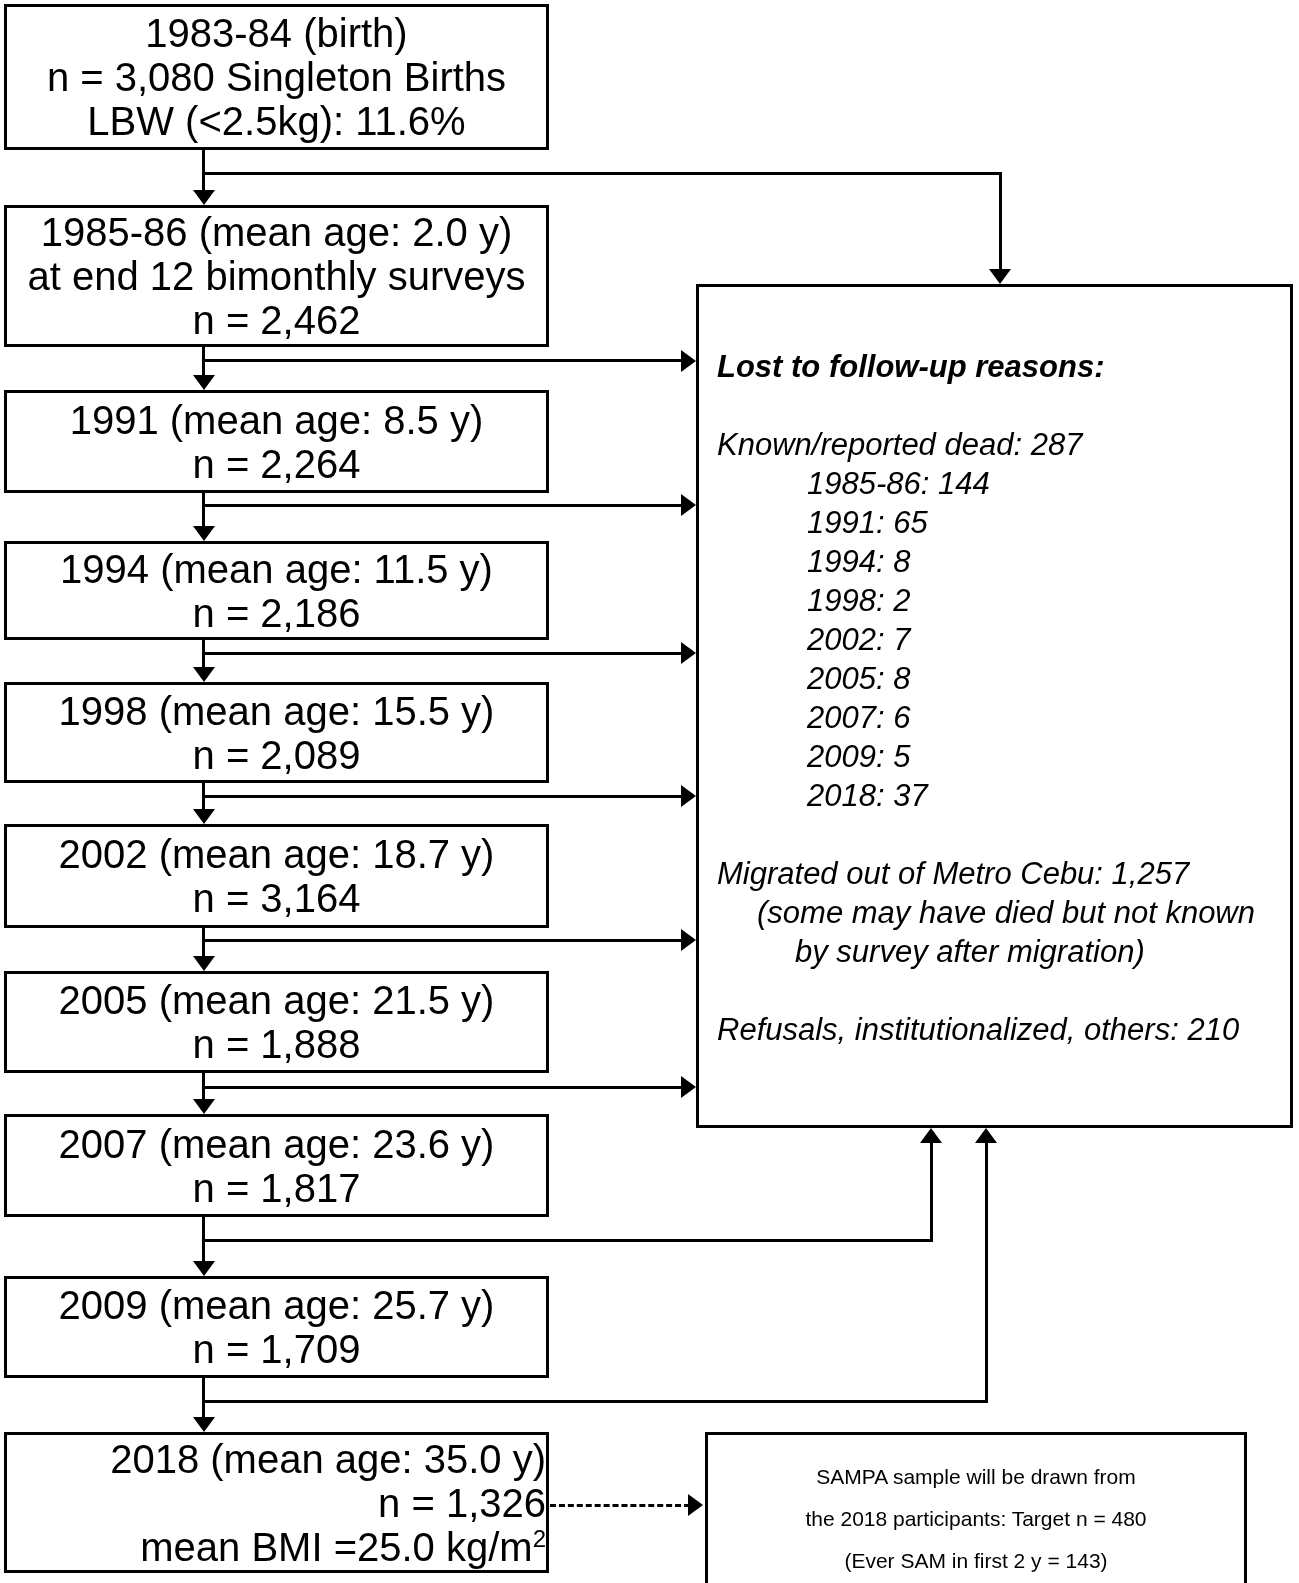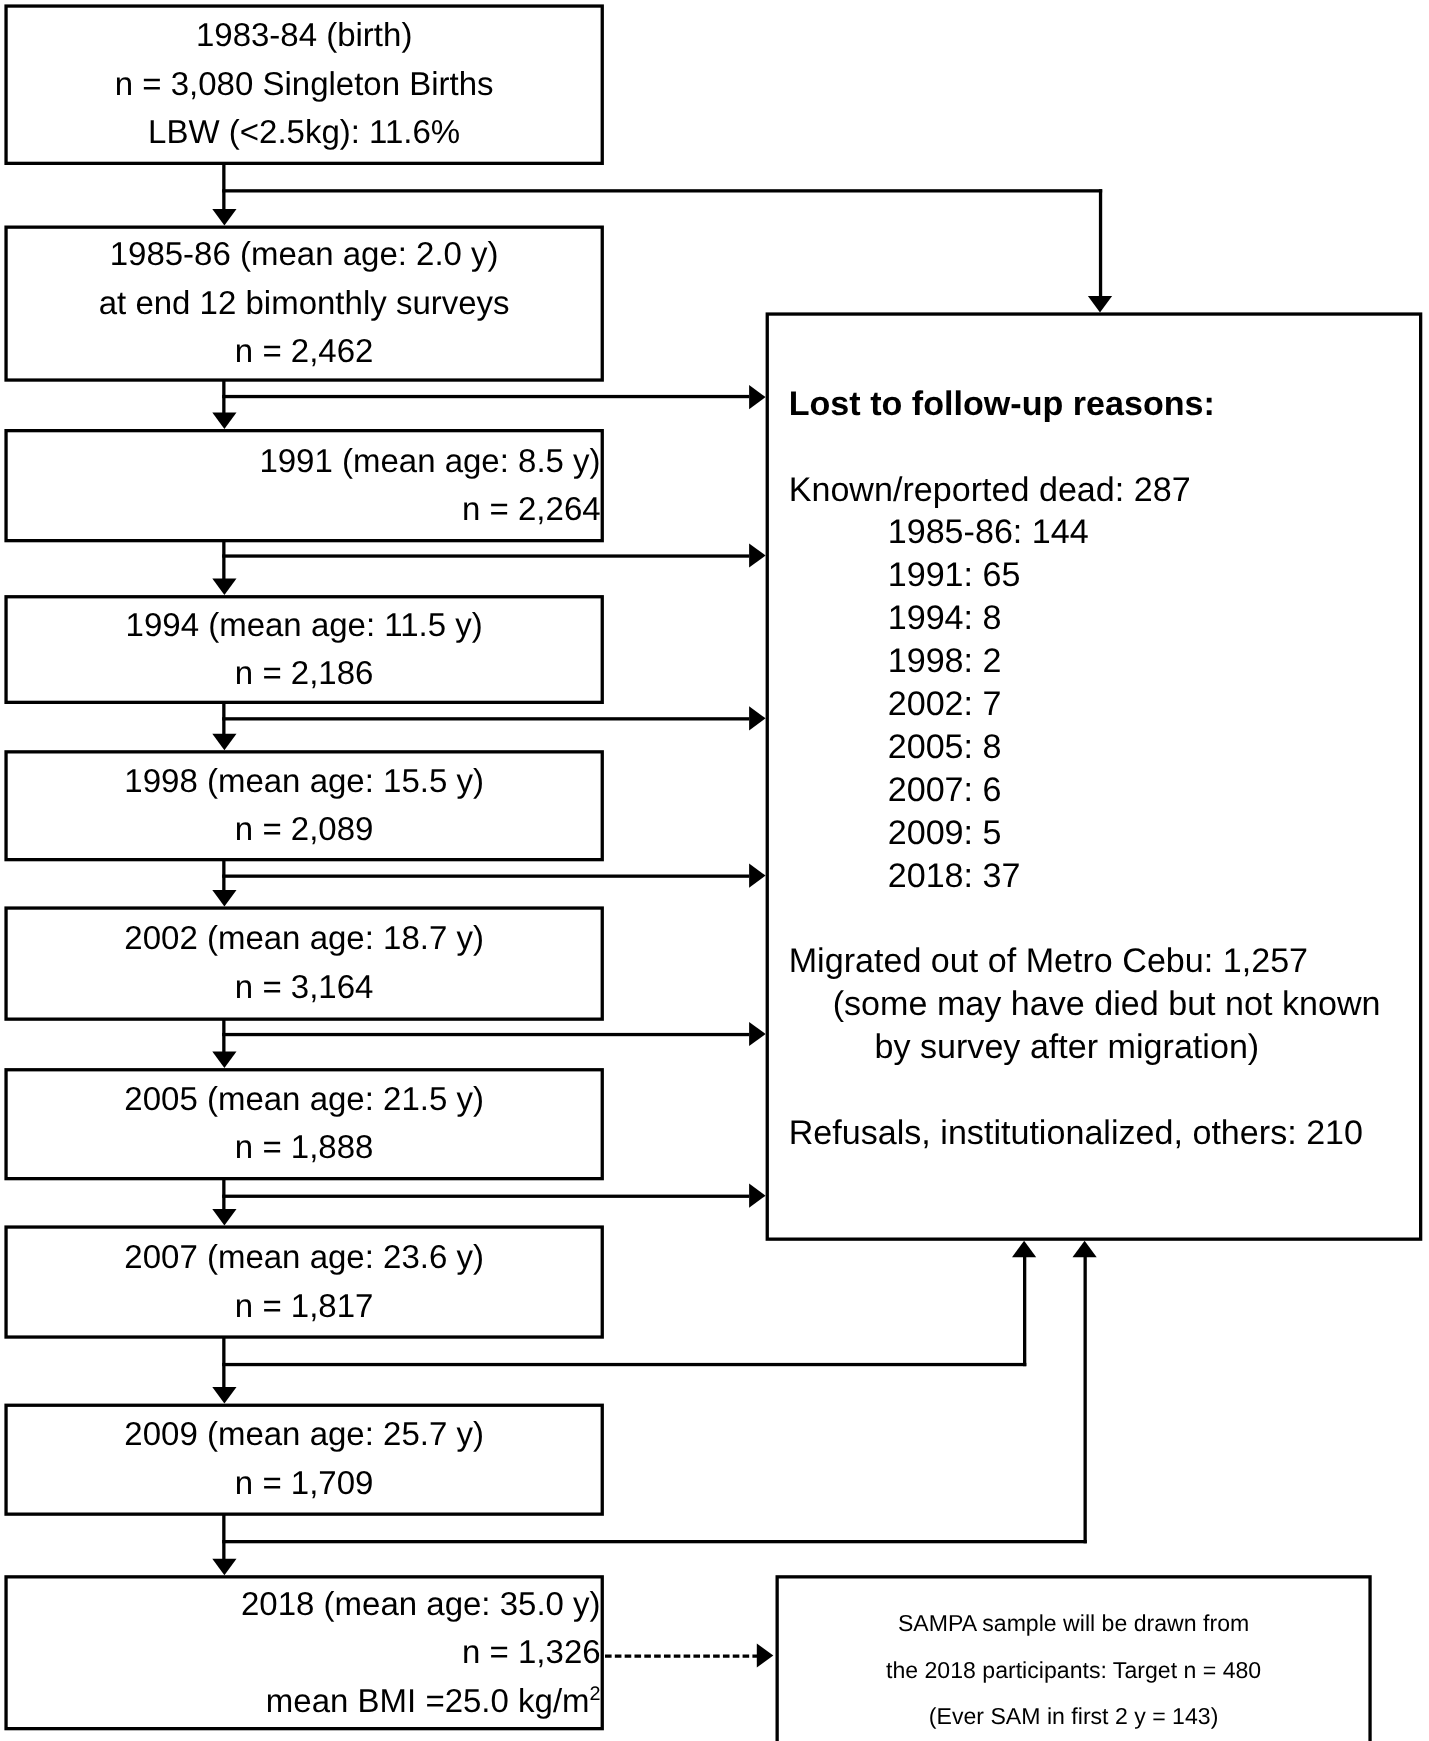--- a/index.html
+++ b/index.html
@@ -1,23 +1,23 @@
 <!DOCTYPE html>
 <html><head>
 <meta charset="utf-8">
 <style>
   html,body{margin:0;padding:0;background:#fff;}
   .canvas{position:relative;width:1299px;height:1583px;background:#ffffff;
           font-family:"Liberation Sans",sans-serif;color:#000;overflow:hidden;}
   .box{position:absolute;border:3px solid #000;background:#fff;box-sizing:border-box;}
   .stage{left:4px;width:545px;display:flex;flex-direction:column;justify-content:center;
-         text-align:center;font-size:30px;}
+         text-align:center;font-size:40px;}
   .stage .ln{line-height:44px;white-space:nowrap;}
   .lost{left:696px;top:284px;width:597px;height:844px;font-size:31px;padding:60px 10px 0 18px;}
-  .lost .ln{line-height:39px;white-space:nowrap;}
+  .lost .ln{line-height:39px;white-space:nowrap;font-style:italic;}
   .lost .sp{height:39px;}
   .lost .title{font-weight:bold;}
   .lost .yr{margin-left:90px;}
   .lost .note1{margin-left:40px;}
   .lost .note2{margin-left:78px;}
   .sampa{left:705px;top:1432px;width:542px;height:174px;display:flex;flex-direction:column;
          justify-content:center;text-align:center;font-size:21px;}
   .sampa .ln{line-height:42px;white-space:nowrap;}
   .hline{position:absolute;height:3px;background:#000;}
   .vline{position:absolute;width:3px;background:#000;}
@@ -40,21 +40,21 @@
     <div class="ln">n = 3,080 Singleton Births</div>
     <div class="ln">LBW (&lt;2.5kg): 11.6%</div>
   </div>
 
   <div class="box stage" style="top:205px;height:142px;">
     <div class="ln">1985-86 (mean age: 2.0 y)</div>
     <div class="ln">at end 12 bimonthly surveys</div>
     <div class="ln">n = 2,462</div>
   </div>
 
-  <div class="box stage" style="top:390px;height:103px;align-items:flex-end;">
+  <div class="box stage" style="top:390px;height:103px;">
     <div class="ln">1991 (mean age: 8.5 y)</div>
     <div class="ln">n = 2,264</div>
   </div>
 
   <div class="box stage" style="top:541px;height:99px;">
     <div class="ln">1994 (mean age: 11.5 y)</div>
     <div class="ln">n = 2,186</div>
   </div>
 
   <div class="box stage" style="top:682px;height:101px;">

